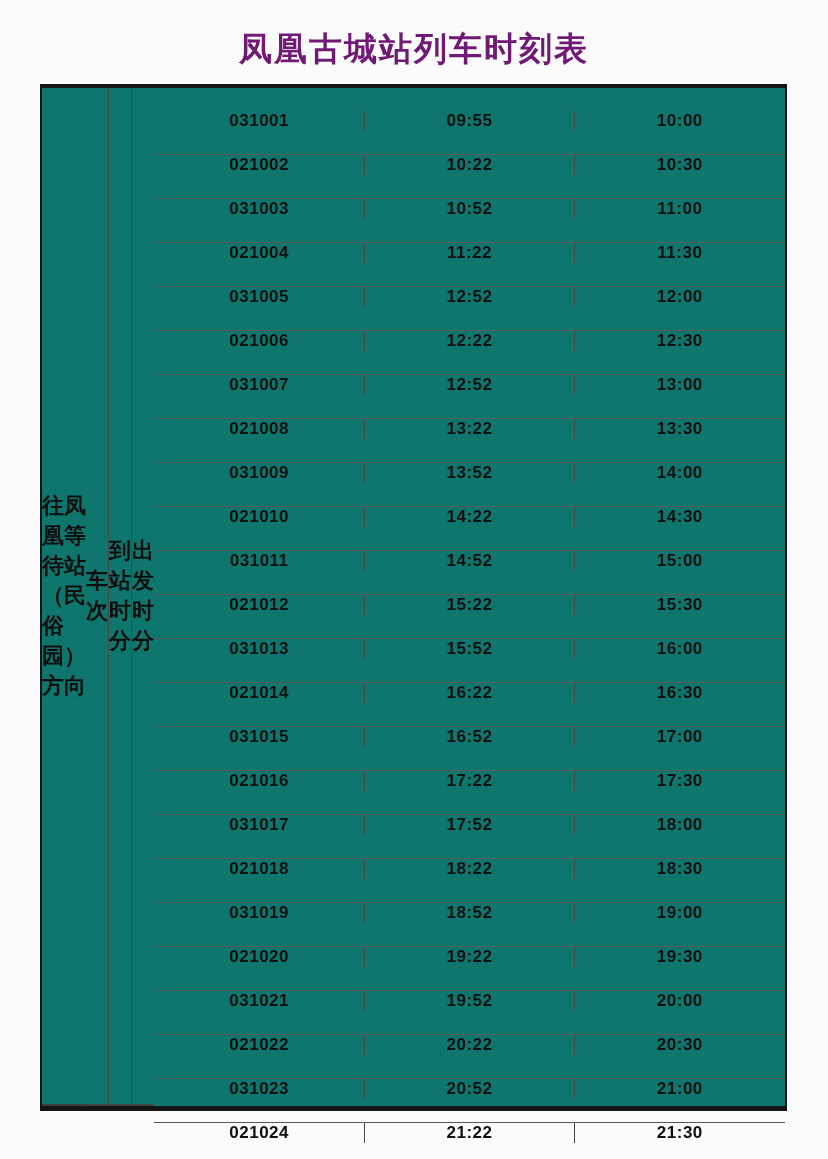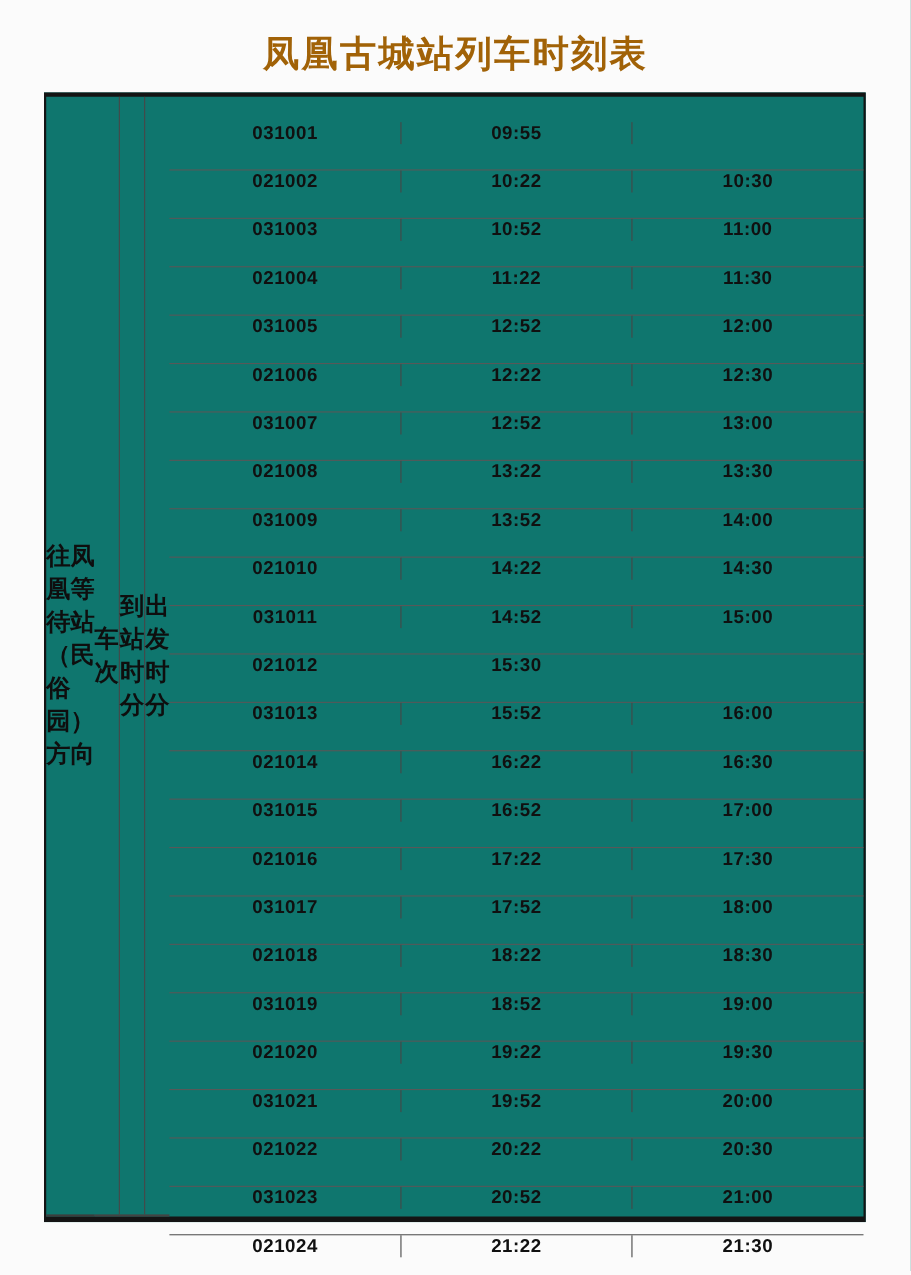--- a/index.html
+++ b/index.html
@@ -13,21 +13,21 @@
     font-family: "Liberation Sans", "DejaVu Sans", sans-serif;
     position: relative;
     overflow: hidden;
   }
   .title {
     margin: 0;
     padding-top: 27px;
     text-align: center;
     font-size: 33px;
     font-weight: 700;
-    color: #a16207;
+    color: #701a75;
     letter-spacing: 2px;
   }
   .table {
     position: absolute;
     left: 40px;
     top: 84px;
     width: 747px;
     height: 1027px;
     box-sizing: border-box;
     background: #0f766e;
@@ -103,20 +103,21 @@
     <div class="col-header">
       <div class="cell">车 次</div>
       <div class="cell mid">到站时分</div>
       <div class="cell">出发时分</div>
     </div>
 
     <div class="rows" id="rows">
         <div class="row">
           <div class="cell">031001</div>
           <div class="cell mid">09:55</div>
+          <div class="cell">10:00</div>
         </div>
         <div class="row">
           <div class="cell">021002</div>
           <div class="cell mid">10:22</div>
           <div class="cell">10:30</div>
         </div>
         <div class="row">
           <div class="cell">031003</div>
           <div class="cell mid">10:52</div>
           <div class="cell">11:00</div>
@@ -156,20 +157,21 @@
           <div class="cell mid">14:22</div>
           <div class="cell">14:30</div>
         </div>
         <div class="row">
           <div class="cell">031011</div>
           <div class="cell mid">14:52</div>
           <div class="cell">15:00</div>
         </div>
         <div class="row">
           <div class="cell">021012</div>
+          <div class="cell mid">15:22</div>
           <div class="cell">15:30</div>
         </div>
         <div class="row">
           <div class="cell">031013</div>
           <div class="cell mid">15:52</div>
           <div class="cell">16:00</div>
         </div>
         <div class="row">
           <div class="cell">021014</div>
           <div class="cell mid">16:22</div>

